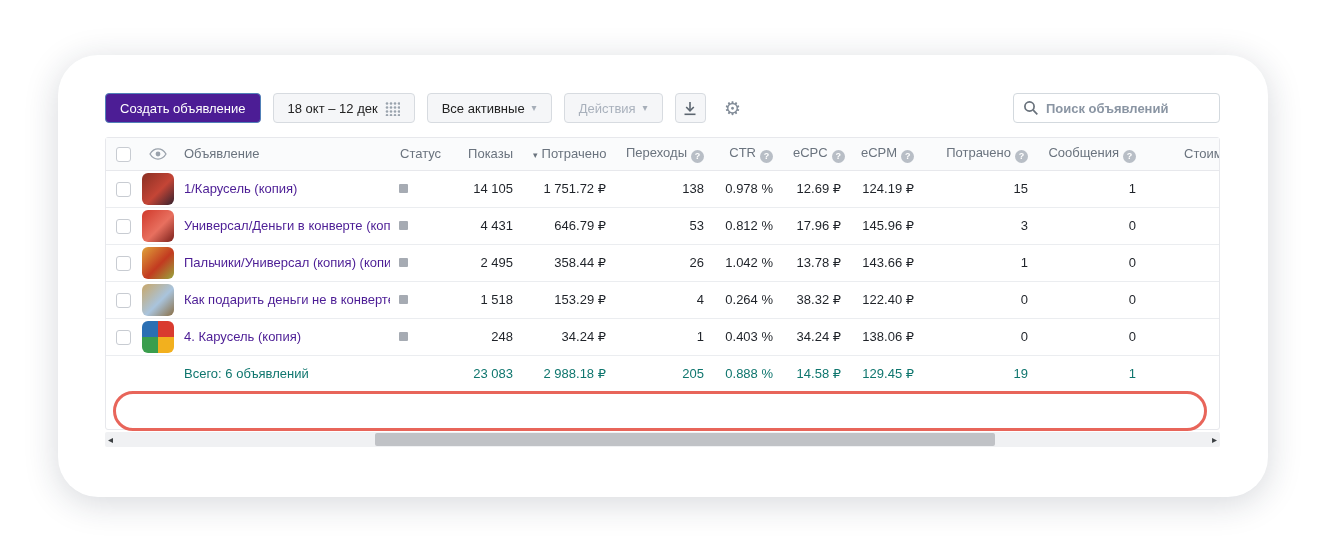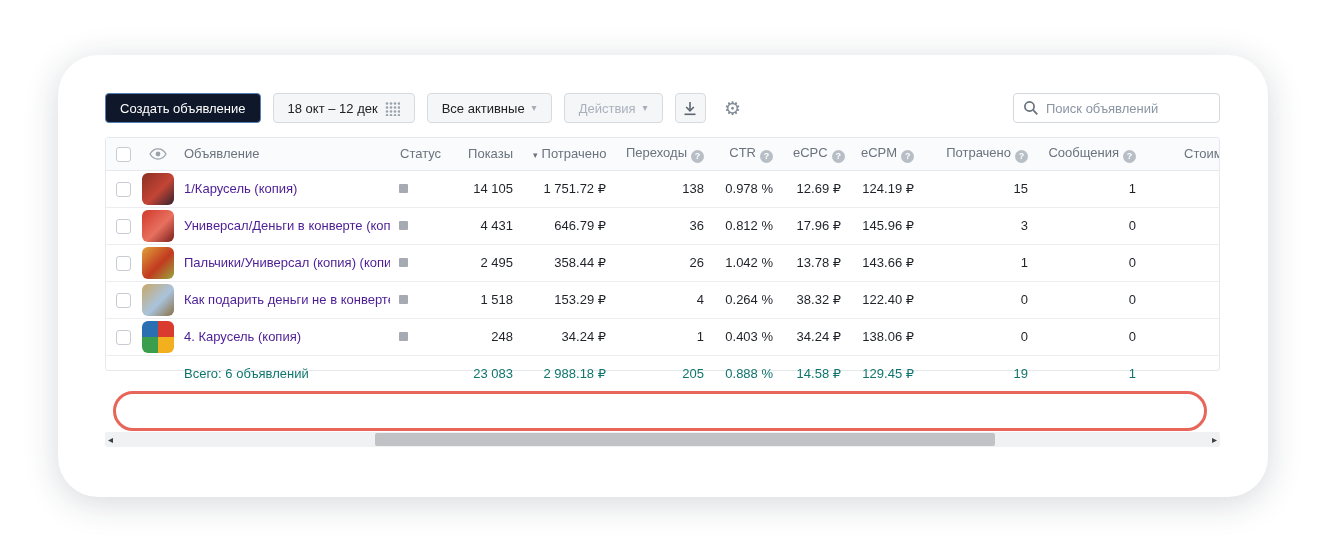--- a/index.html
+++ b/index.html
@@ -19,40 +19,40 @@
   .toolbar {
     position:absolute; left:47px; right:48px; top:38px; height:30px;
     display:flex; align-items:center; gap:12px;
   }
   .btn {
     height:30px; display:inline-flex; align-items:center; gap:7px;
     padding:0 14px; border-radius:4px; border:1px solid transparent;
     font-size:13px; white-space:nowrap; cursor:pointer; background:none;
     font-family:inherit;
   }
-  .btn-primary { background:#0f172a; color:#ffffff; border-color:#5181b8; }
+  .btn-primary { background:#4c1d95; color:#ffffff; border-color:#5181b8; }
   .btn-light   { background:#f5f6f8; color:#222; border-color:#d7dbe0; }
   .btn-light.disabled { color:#a9b1bc; cursor:default;justify-content:flex-end; }
   .btn-icon { width:31px; padding:0; justify-content:center; }
   .btn-plain { border:none; background:none; width:30px; padding:0; justify-content:center; }
   .chev { font-family:"DejaVu Sans",sans-serif; font-size:10px; color:#a6aeb8; line-height:1; }
   .gear-glyph { font-family:"DejaVu Sans",sans-serif; font-size:19px; color:#828c98; line-height:1; }
   .search {
     margin-left:auto; width:207px; height:30px; position:relative;
   }
   .search input {
     width:100%; height:100%; border:1px solid #d3d9de; border-radius:4px;
     padding:0 10px 0 32px; font-size:13px; color:#222; outline:none;
-    font-family:inherit; background:#fff;
+    font-family:inherit; background:#fff;font-weight:bold;
   }
   .search input::placeholder { color:#8a95a3; }
   .search .mag { position:absolute; left:10px; top:7px; }
   
   .table-wrap {
-    position:absolute; left:47px; right:48px; top:82px; height:234px;
+    position:absolute; left:47px; right:48px; top:82px; height:293px;
     border:1px solid #e7e8ec; border-radius:3px; background:#fff;
   }
   table { border-collapse:collapse; table-layout:fixed; width:100%; }
   th, td { padding:0 10px; overflow:hidden; white-space:nowrap; }
   thead th {
     height:32px; background:#fafbfc; border-bottom:1px solid #e7e8ec;
     font-weight:400; font-size:13px; color:#6a737e; text-align:left;
   }
   tbody td { height:36px; border-bottom:1px solid #ebedf0; font-size:13px; }
   tfoot td { height:36px; font-size:13px; color:#0f766e; }
@@ -242,21 +242,21 @@
 
   <tr>
     <td class="cell-cb"><span class="cb"></span></td>
     <td class="cell-thumb">
               <span class="thumb" style="background: linear-gradient(135deg, rgb(208, 57, 43), rgb(232, 112, 95) 55%, rgb(122, 31, 26));"></span>
             </td>
     <td><a href="#" class="ad-link">Универсал/Деньги в конверте (копия)</a></td>
     <td style="padding-left:9px;"><span class="status-sq"></span></td>
     <td class="num">4 431</td>
     <td class="num">646.79 ₽</td>
-    <td class="num">36</td>
+    <td class="num">53</td>
     <td class="num">0.812 %</td>
     <td class="num">17.96 ₽</td>
     <td class="num">145.96 ₽</td>
     <td class="num">3</td>
     <td class="num">0</td>
     <td></td>
   </tr>
 
   <tr>
     <td class="cell-cb"><span class="cb"></span></td>

